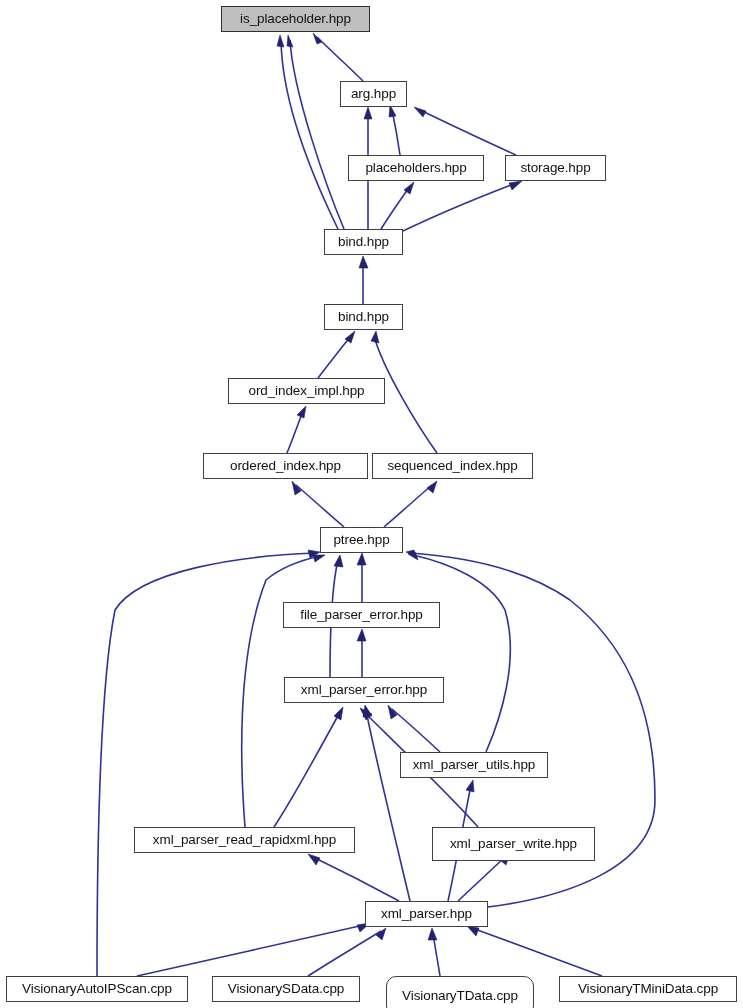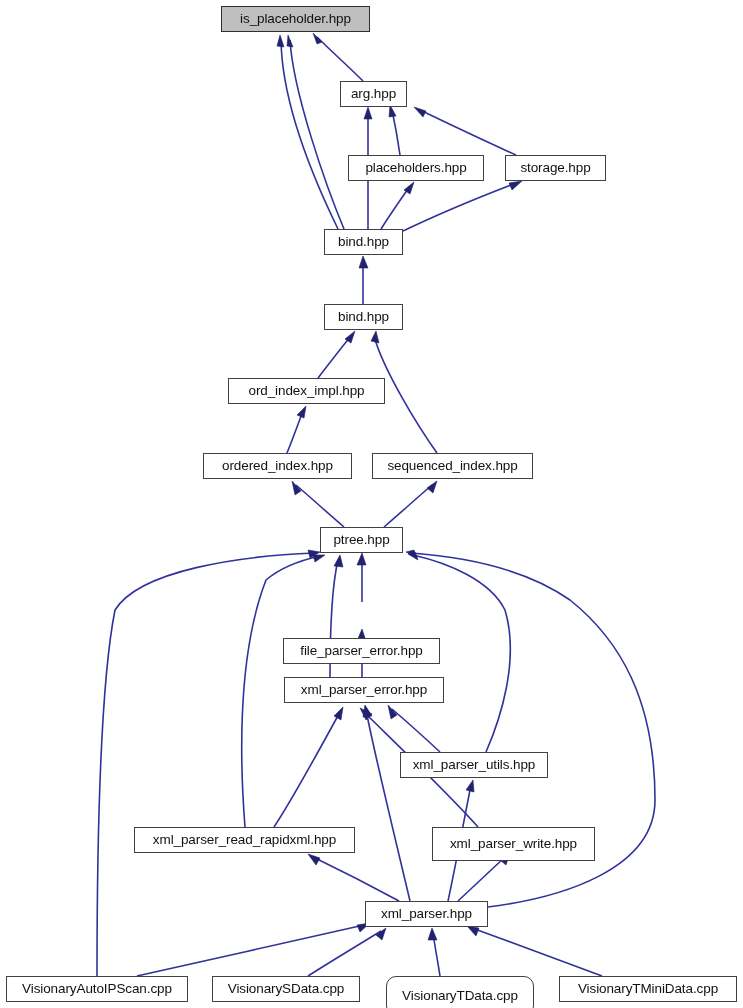--- a/index.html
+++ b/index.html
@@ -143,30 +143,30 @@
       </div>
       <div class="node-box" style="left: 324px; top: 229px; width: 79px; height: 26px;">
         <span class="node-label">bind.hpp</span>
       </div>
       <div class="node-box" style="left: 324px; top: 304px; width: 79px; height: 26px;">
         <span class="node-label">bind.hpp</span>
       </div>
       <div class="node-box" style="left: 228px; top: 378px; width: 157px; height: 26px;">
         <span class="node-label">ord_index_impl.hpp</span>
       </div>
-      <div class="node-box" style="left: 203px; top: 453px; width: 149px; height: 26px; align-items: center;">
+      <div class="node-box" style="left: 203px; top: 453px; width: 165px; height: 26px; align-items: center;">
         <span class="node-label">ordered_index.hpp</span>
       </div>
       <div class="node-box" style="left: 372px; top: 453px; width: 161px; height: 26px;">
         <span class="node-label">sequenced_index.hpp</span>
       </div>
       <div class="node-box" style="left: 320px; top: 527px; width: 83px; height: 26px;">
         <span class="node-label">ptree.hpp</span>
       </div>
-      <div class="node-box" style="left: 283px; top: 602px; width: 157px; height: 26px; margin-top: 36px;">
+      <div class="node-box" style="left: 283px; top: 602px; width: 157px; height: 26px;">
         <span class="node-label">file_parser_error.hpp</span>
       </div>
       <div class="node-box" style="left: 284px; top: 677px; width: 160px; height: 26px;">
         <span class="node-label">xml_parser_error.hpp</span>
       </div>
       <div class="node-box" style="left: 400px; top: 752px; width: 148px; height: 26px;">
         <span class="node-label">xml_parser_utils.hpp</span>
       </div>
       <div class="node-box" style="left: 134px; top: 827px; width: 221px; height: 26px;">
         <span class="node-label">xml_parser_read_rapidxml.hpp</span>

